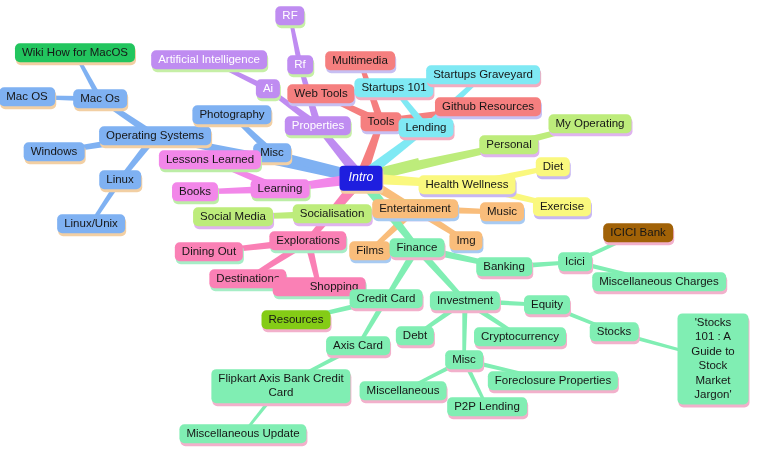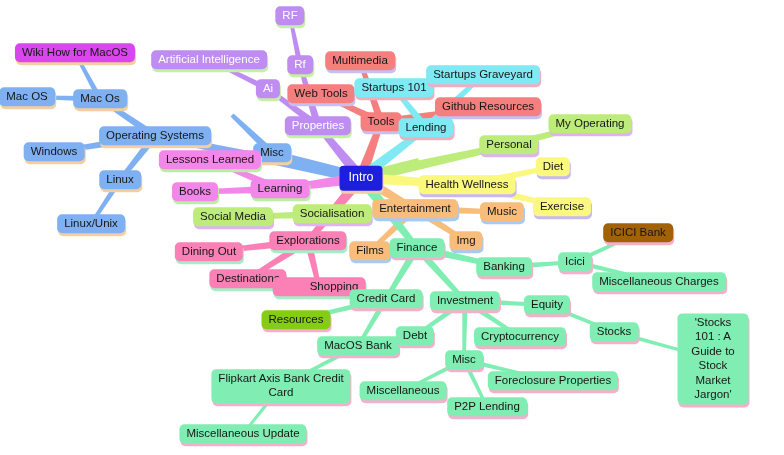--- a/index.html
+++ b/index.html
@@ -79,29 +79,30 @@
       <polygon points="463.5,303.3 466.5,298.7 521.0,335.5 519.0,338.5" fill="#80EEB3"></polygon>
       <polygon points="464.9,303.7 465.1,298.3 547.1,303.3 546.9,306.7" fill="#80EEB3"></polygon>
       <polygon points="546.2,307.1 547.8,302.9 614.6,330.6 613.4,333.4" fill="#80EEB3"></polygon>
       <polygon points="613.5,333.9 614.5,330.1 713.3,357.8 712.7,360.2" fill="#80EEB3"></polygon>
       <polygon points="462.3,301.0 467.7,301.0 465.7,360.0 462.3,360.0" fill="#80EEB3"></polygon>
       <polygon points="463.0,358.0 465.0,362.0 403.7,392.3 402.3,389.7" fill="#80EEB3"></polygon>
       <polygon points="462.0,361.0 466.0,359.0 488.3,406.3 485.7,407.7" fill="#80EEB3"></polygon>
       <polygon points="463.5,362.2 464.5,357.8 553.3,379.5 552.7,382.5" fill="#80EEB3"></polygon>
     </svg>
 
-<div class="node root" style="left: 361px; top: 178px; background: rgb(30, 30, 223); color: rgb(255, 255, 255); box-shadow: rgb(242, 207, 163) 1px 3px 0px;">Intro</div>
+<div class="node root" style="left: 361px; top: 178px; background: rgb(30, 30, 223); color: rgb(255, 255, 255); box-shadow: rgb(242, 207, 163) 1px 3px 0px; font-style: italic;">Intro</div>
     <div class="node" style="left: 155px; top: 136px; background: rgb(127, 177, 242); color: rgb(22, 22, 22); box-shadow: rgb(242, 207, 163) 1px 3px 0px;">Operating Systems</div>
     <div class="node" style="left: 100px; top: 99px; background: rgb(127, 177, 242); color: rgb(22, 22, 22); box-shadow: rgb(242, 207, 163) 1px 3px 0px;">Mac Os</div>
-    <div class="node" style="left: 75px; top: 53px; background: #d946ef; color: rgb(22, 22, 22); box-shadow: rgb(242, 207, 163) 1px 3px 0px;">Wiki How for MacOS</div>
+    <div class="node" style="left: 75px; top: 53px; background: #22c55e; color: rgb(22, 22, 22); box-shadow: rgb(242, 207, 163) 1px 3px 0px;">Wiki How for MacOS</div>
     <div class="node" style="left: 27px; top: 97px; background: rgb(127, 177, 242); color: rgb(22, 22, 22); box-shadow: rgb(242, 207, 163) 1px 3px 0px;">Mac OS</div>
     <div class="node" style="left: 54px; top: 152px; background: rgb(127, 177, 242); color: rgb(22, 22, 22); box-shadow: rgb(242, 207, 163) 1px 3px 0px;">Windows</div>
     <div class="node" style="left: 120px; top: 180px; background: rgb(127, 177, 242); color: rgb(22, 22, 22); box-shadow: rgb(242, 207, 163) 1px 3px 0px;">Linux</div>
     <div class="node" style="left: 91px; top: 224px; background: rgb(127, 177, 242); color: rgb(22, 22, 22); box-shadow: rgb(242, 207, 163) 1px 3px 0px;">Linux/Unix</div>
     <div class="node" style="left: 272px; top: 153px; background: rgb(127, 177, 242); color: rgb(22, 22, 22); box-shadow: rgb(242, 207, 163) 1px 3px 0px;">Misc</div>
+    <div class="node" style="left: 232px; top: 115px; background: rgb(127, 177, 242); color: rgb(22, 22, 22); box-shadow: rgb(242, 207, 163) 1px 3px 0px;">Photography</div>
     <div class="node" style="left: 318px; top: 126px; background: rgb(191, 140, 241); color: rgb(255, 255, 255); box-shadow: rgb(198, 239, 166) 1px 3px 0px;">Properties</div>
     <div class="node" style="left: 268px; top: 89px; background: rgb(191, 140, 241); color: rgb(255, 255, 255); box-shadow: rgb(198, 239, 166) 1px 3px 0px;">Ai</div>
     <div class="node" style="left: 209px; top: 60px; background: rgb(191, 140, 241); color: rgb(255, 255, 255); box-shadow: rgb(198, 239, 166) 1px 3px 0px;">Artificial Intelligence</div>
     <div class="node" style="left: 300px; top: 65px; background: rgb(191, 140, 241); color: rgb(255, 255, 255); box-shadow: rgb(198, 239, 166) 1px 3px 0px;">Rf</div>
     <div class="node" style="left: 290px; top: 16px; background: rgb(191, 140, 241); color: rgb(255, 255, 255); box-shadow: rgb(198, 239, 166) 1px 3px 0px;">RF</div>
     <div class="node" style="left: 381px; top: 122px; background: rgb(245, 127, 127); color: rgb(22, 22, 22); box-shadow: rgb(199, 191, 242) 1px 3px 0px;">Tools</div>
     <div class="node" style="left: 321px; top: 94px; background: rgb(245, 127, 127); color: rgb(22, 22, 22); box-shadow: rgb(199, 191, 242) 1px 3px 0px;">Web Tools</div>
     <div class="node" style="left: 360px; top: 61px; background: rgb(245, 127, 127); color: rgb(22, 22, 22); box-shadow: rgb(199, 191, 242) 1px 3px 0px;">Multimedia</div>
     <div class="node" style="left: 488px; top: 107px; background: rgb(245, 127, 127); color: rgb(22, 22, 22); box-shadow: rgb(199, 191, 242) 1px 3px 0px;">Github Resources</div>
     <div class="node" style="left: 426px; top: 128px; background: rgb(127, 233, 244); color: rgb(22, 22, 22); box-shadow: rgb(242, 172, 192) 1px 3px 0px;">Lending</div>
@@ -126,21 +127,21 @@
     <div class="node" style="left: 209px; top: 252px; background: rgb(250, 128, 181); color: rgb(22, 22, 22); box-shadow: rgb(166, 237, 198) 1px 3px 0px;">Dining Out</div>
     <div class="node" style="left: 248px; top: 279px; background: rgb(250, 128, 181); color: rgb(22, 22, 22); box-shadow: rgb(166, 237, 198) 1px 3px 0px;">Destinations</div>
     <div class="node" style="left: 319px; top: 287px; background: rgb(250, 128, 181); color: rgb(22, 22, 22); box-shadow: rgb(166, 237, 198) 1px 3px 0px; padding-left: 37px;">Shopping</div>
     <div class="node" style="left: 417px; top: 248px; background: rgb(128, 238, 179); color: rgb(22, 22, 22); box-shadow: rgb(242, 176, 203) 1px 3px 0px;">Finance</div>
     <div class="node" style="left: 504px; top: 267px; background: rgb(128, 238, 179); color: rgb(22, 22, 22); box-shadow: rgb(242, 176, 203) 1px 3px 0px;">Banking</div>
     <div class="node" style="left: 575px; top: 262px; background: rgb(128, 238, 179); color: rgb(22, 22, 22); box-shadow: rgb(242, 176, 203) 1px 3px 0px;">Icici</div>
     <div class="node" style="left: 638px; top: 233px; background: #a16207; color: rgb(22, 22, 22); box-shadow: rgb(242, 176, 203) 1px 3px 0px;">ICICI Bank</div>
     <div class="node" style="left: 659px; top: 282px; background: rgb(128, 238, 179); color: rgb(22, 22, 22); box-shadow: rgb(242, 176, 203) 1px 3px 0px;">Miscellaneous Charges</div>
     <div class="node" style="left: 386px; top: 299px; background: rgb(128, 238, 179); color: rgb(22, 22, 22); box-shadow: rgb(242, 176, 203) 1px 3px 0px;">Credit Card</div>
     <div class="node" style="left: 296px; top: 320px; background: #84cc16; color: rgb(22, 22, 22); box-shadow: rgb(242, 176, 203) 1px 3px 0px;">Resources</div>
-    <div class="node" style="left: 358px; top: 346px; background: rgb(128, 238, 179); color: rgb(22, 22, 22); box-shadow: rgb(242, 176, 203) 1px 3px 0px;">MacOS Bank</div>
+    <div class="node" style="left: 358px; top: 346px; background: rgb(128, 238, 179); color: rgb(22, 22, 22); box-shadow: rgb(242, 176, 203) 1px 3px 0px;">Axis Card</div>
     <div class="node" style="left: 243px; top: 434px; background: rgb(128, 238, 179); color: rgb(22, 22, 22); box-shadow: rgb(242, 176, 203) 1px 3px 0px;">Miscellaneous Update</div>
     <div class="node wrap" style="left: 281px; top: 386px; background: rgb(128, 238, 179); color: rgb(22, 22, 22); box-shadow: rgb(242, 176, 203) 1px 3px 0px;">Flipkart Axis Bank Credit
 Card</div>
     <div class="node" style="left: 465px; top: 301px; background: rgb(128, 238, 179); color: rgb(22, 22, 22); box-shadow: rgb(242, 176, 203) 1px 3px 0px;">Investment</div>
     <div class="node" style="left: 415px; top: 336px; background: rgb(128, 238, 179); color: rgb(22, 22, 22); box-shadow: rgb(242, 176, 203) 1px 3px 0px;">Debt</div>
     <div class="node" style="left: 520px; top: 337px; background: rgb(128, 238, 179); color: rgb(22, 22, 22); box-shadow: rgb(242, 176, 203) 1px 3px 0px;">Cryptocurrency</div>
     <div class="node" style="left: 547px; top: 305px; background: rgb(128, 238, 179); color: rgb(22, 22, 22); box-shadow: rgb(242, 176, 203) 1px 3px 0px;">Equity</div>
     <div class="node" style="left: 614px; top: 332px; background: rgb(128, 238, 179); color: rgb(22, 22, 22); box-shadow: rgb(242, 176, 203) 1px 3px 0px;">Stocks</div>
     <div class="node wrap" style="left: 713px; top: 359px; background: rgb(128, 238, 179); color: rgb(22, 22, 22); box-shadow: rgb(242, 176, 203) 1px 3px 0px;">'Stocks 101 : A Guide to
 Stock Market Jargon'</div>

